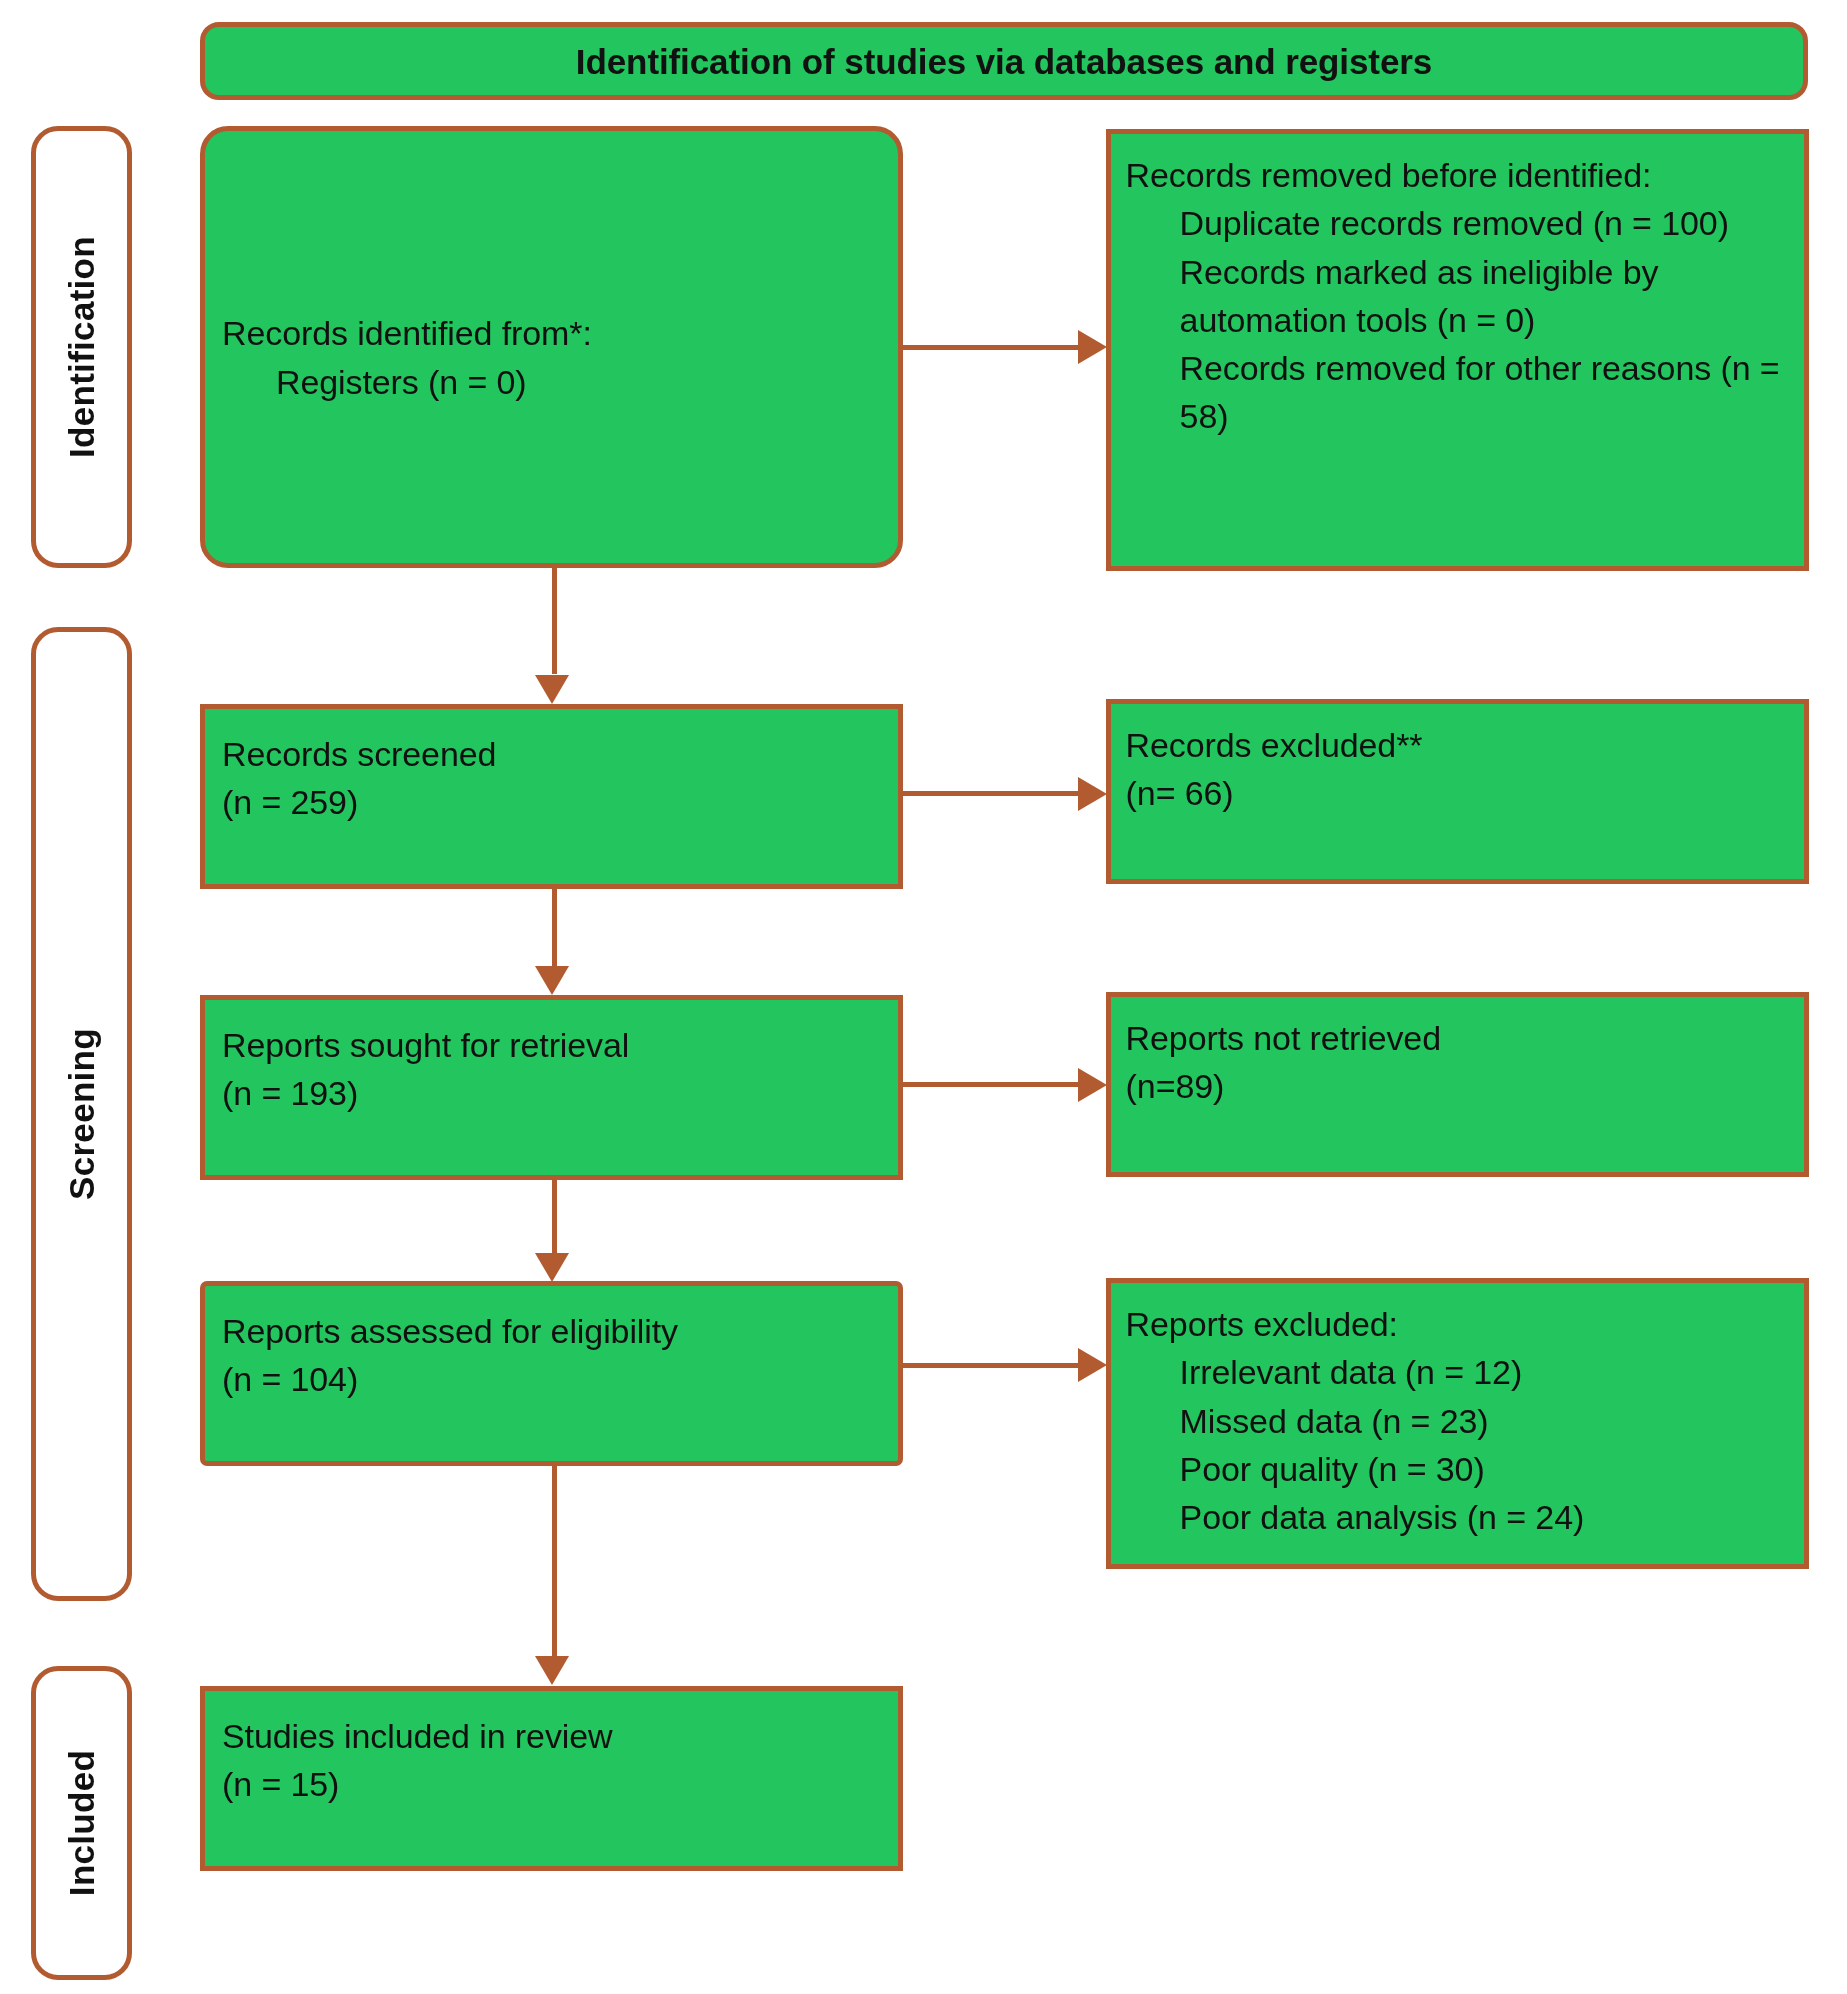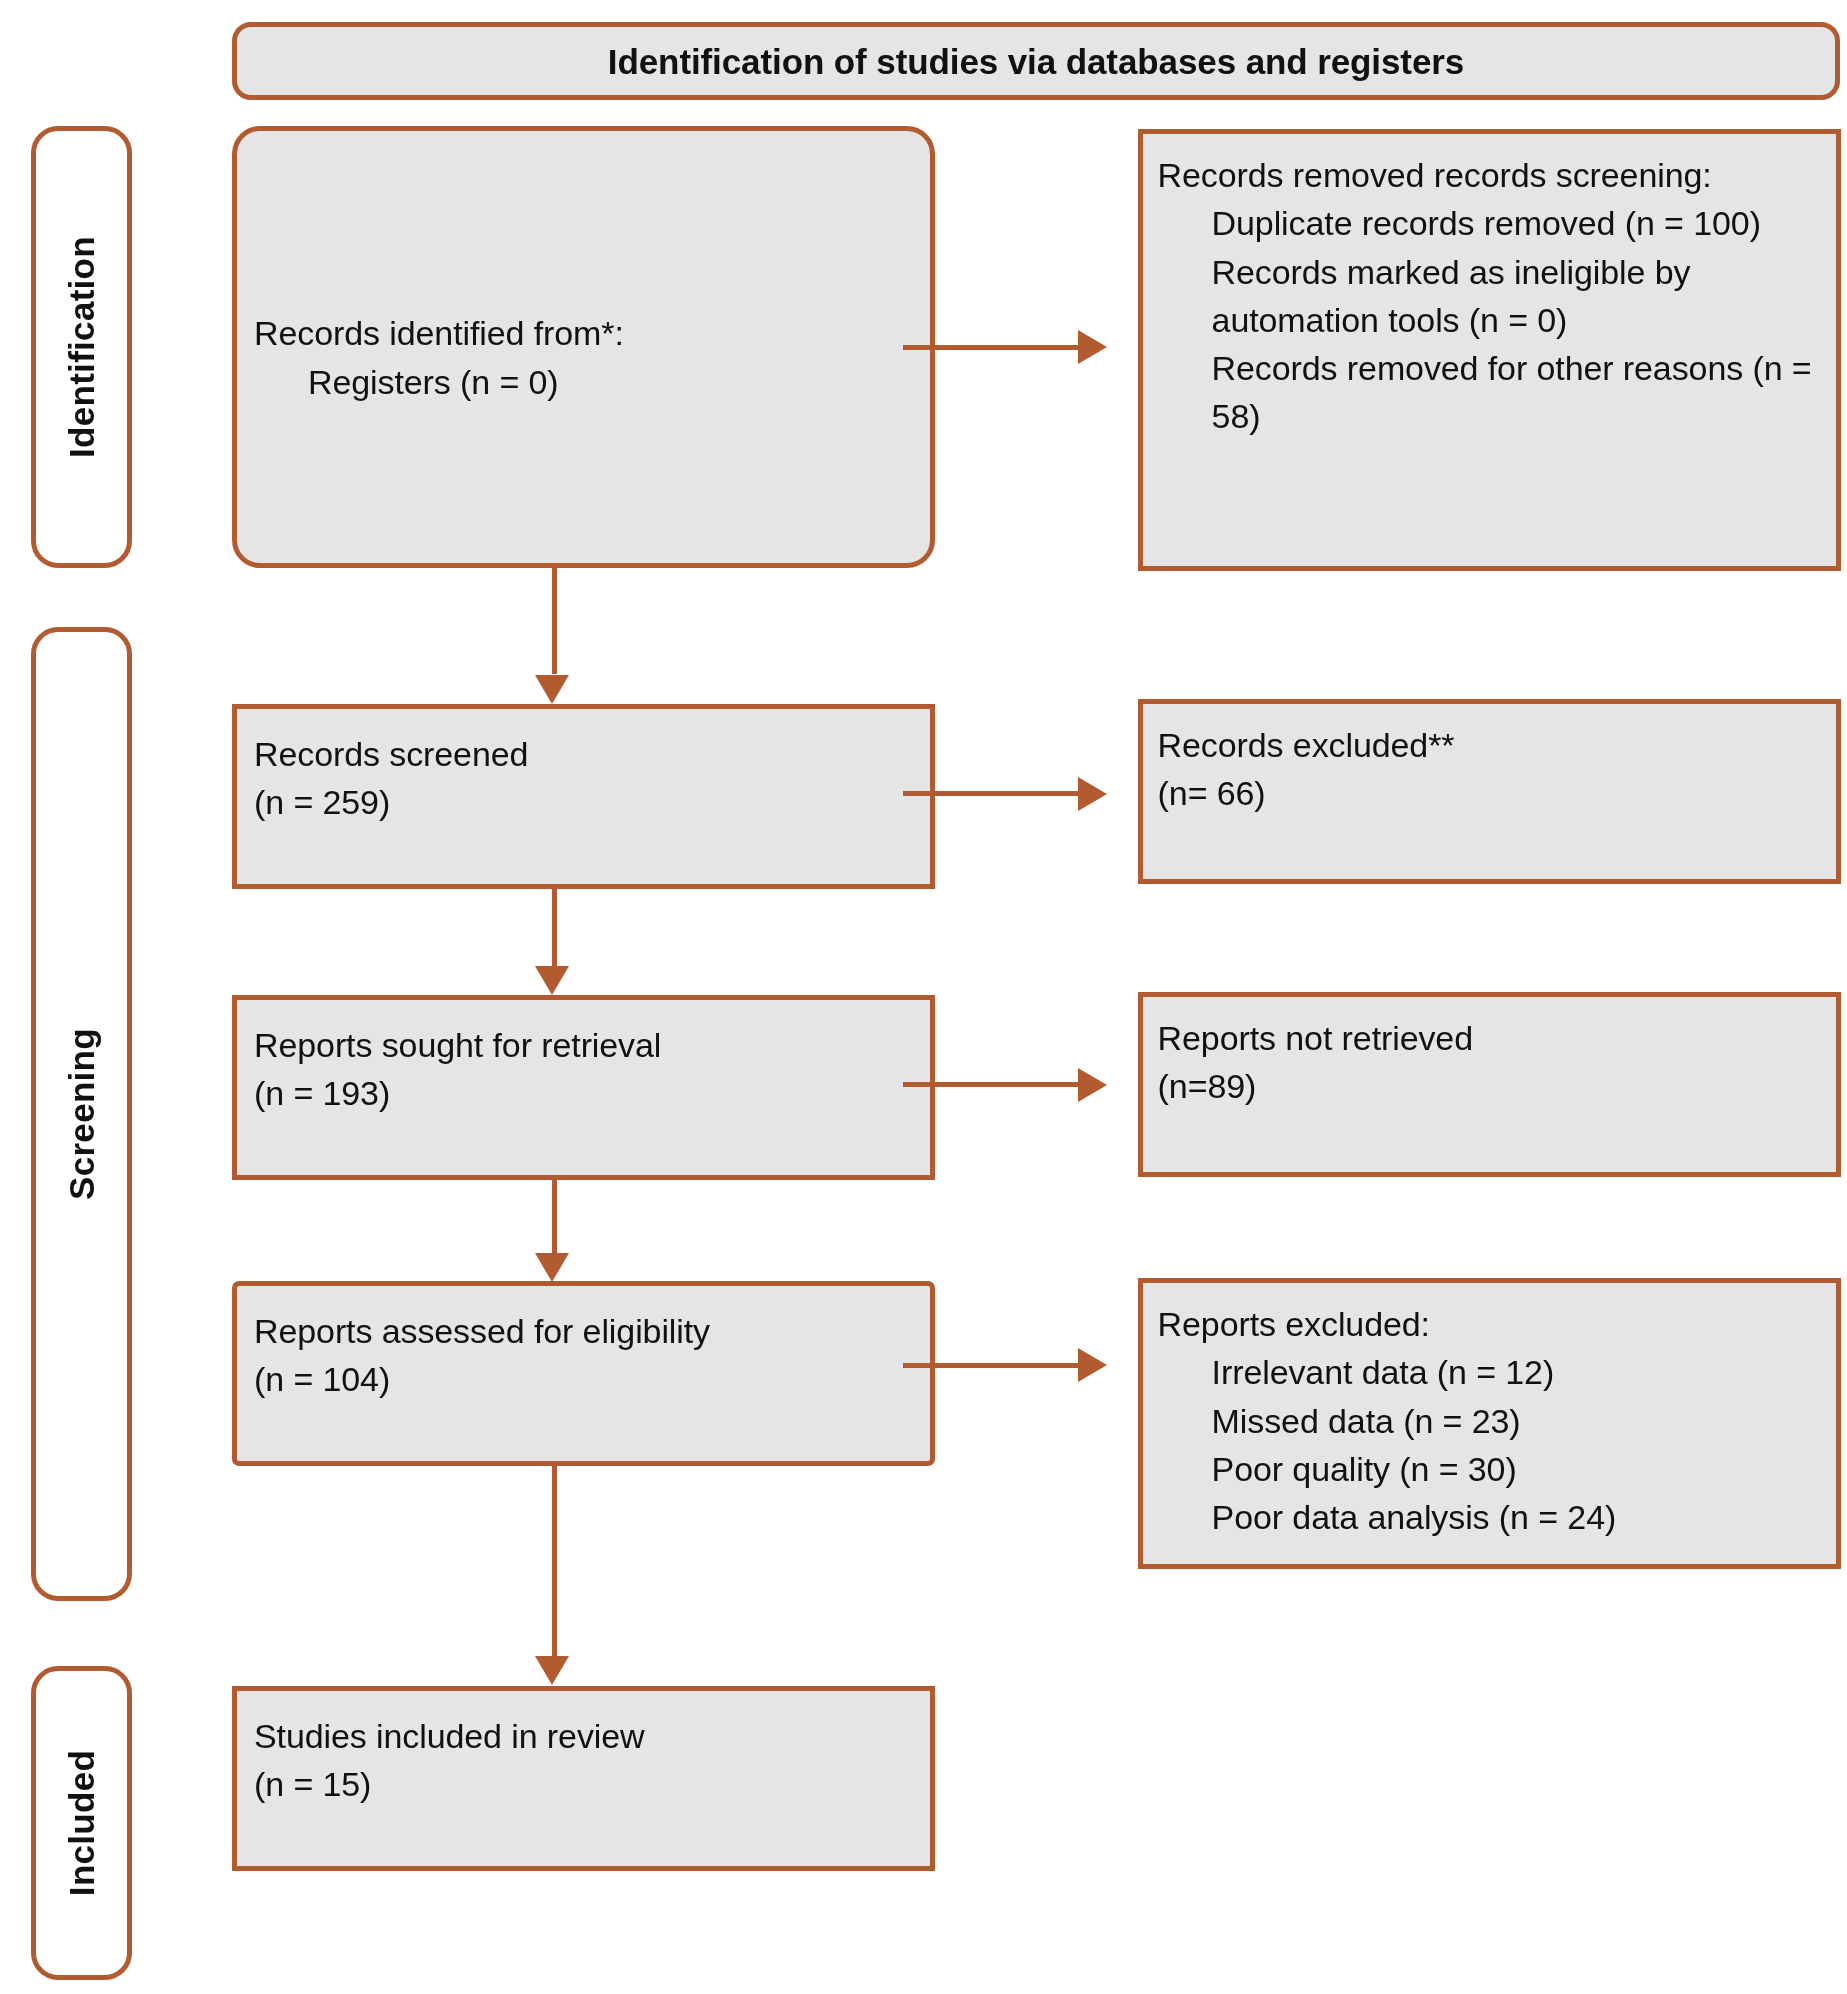--- a/index.html
+++ b/index.html
@@ -17,27 +17,26 @@
     width: 1848px;
     height: 1995px;
     background: #ffffff;
     overflow: hidden;
   }
 
   
   .box {
     position: absolute;
     box-sizing: border-box;
-    background: #e5e5e5;
+    background: #22c55e;
     border: 5px solid var(--accent, #b25b31);
     color: #111111;
     font-size: 34px;
     line-height: 1.42;
     letter-spacing: -0.1px;
-    margin-left: 32px;
   }
 
   .box .txt {
     display: block;
     white-space: pre-wrap;
   }
 
   
   .header-box {
     border-radius: 19px;
@@ -138,21 +137,21 @@
     <span class="txt">Identification of studies via databases and registers</span>
   </div>
 
   <div class="box flow-box" style="left:200px; top:126px; width:703px; height:442px;
               display:flex; flex-direction:column; justify-content:center;border-radius:28px;">
     <span class="txt">Records identified from*:</span>
     <span class="txt indent">Registers (n = 0)</span>
   </div>
 
   <div class="box side-box" style="left:1106px; top:129px; width:703px; height:442px;">
-    <span class="txt">Records removed records screening:</span>
+    <span class="txt">Records removed before identified:</span>
     <span class="txt indent">Duplicate records removed (n = 100)</span>
     <span class="txt indent">Records marked as ineligible by automation tools (n = 0)</span>
     <span class="txt indent">Records removed for other reasons (n = 58)</span>
   </div>
 
   <div class="hline" style="left:903px; top:345px; width:175px;"></div>
   <div class="arrow-right" style="left:1078px; top:330px;"></div>
 
   <div class="vline" style="left:552px; top:568px; height:106px;"></div>
   <div class="arrow-down" style="left:535px; top:675px;"></div>

